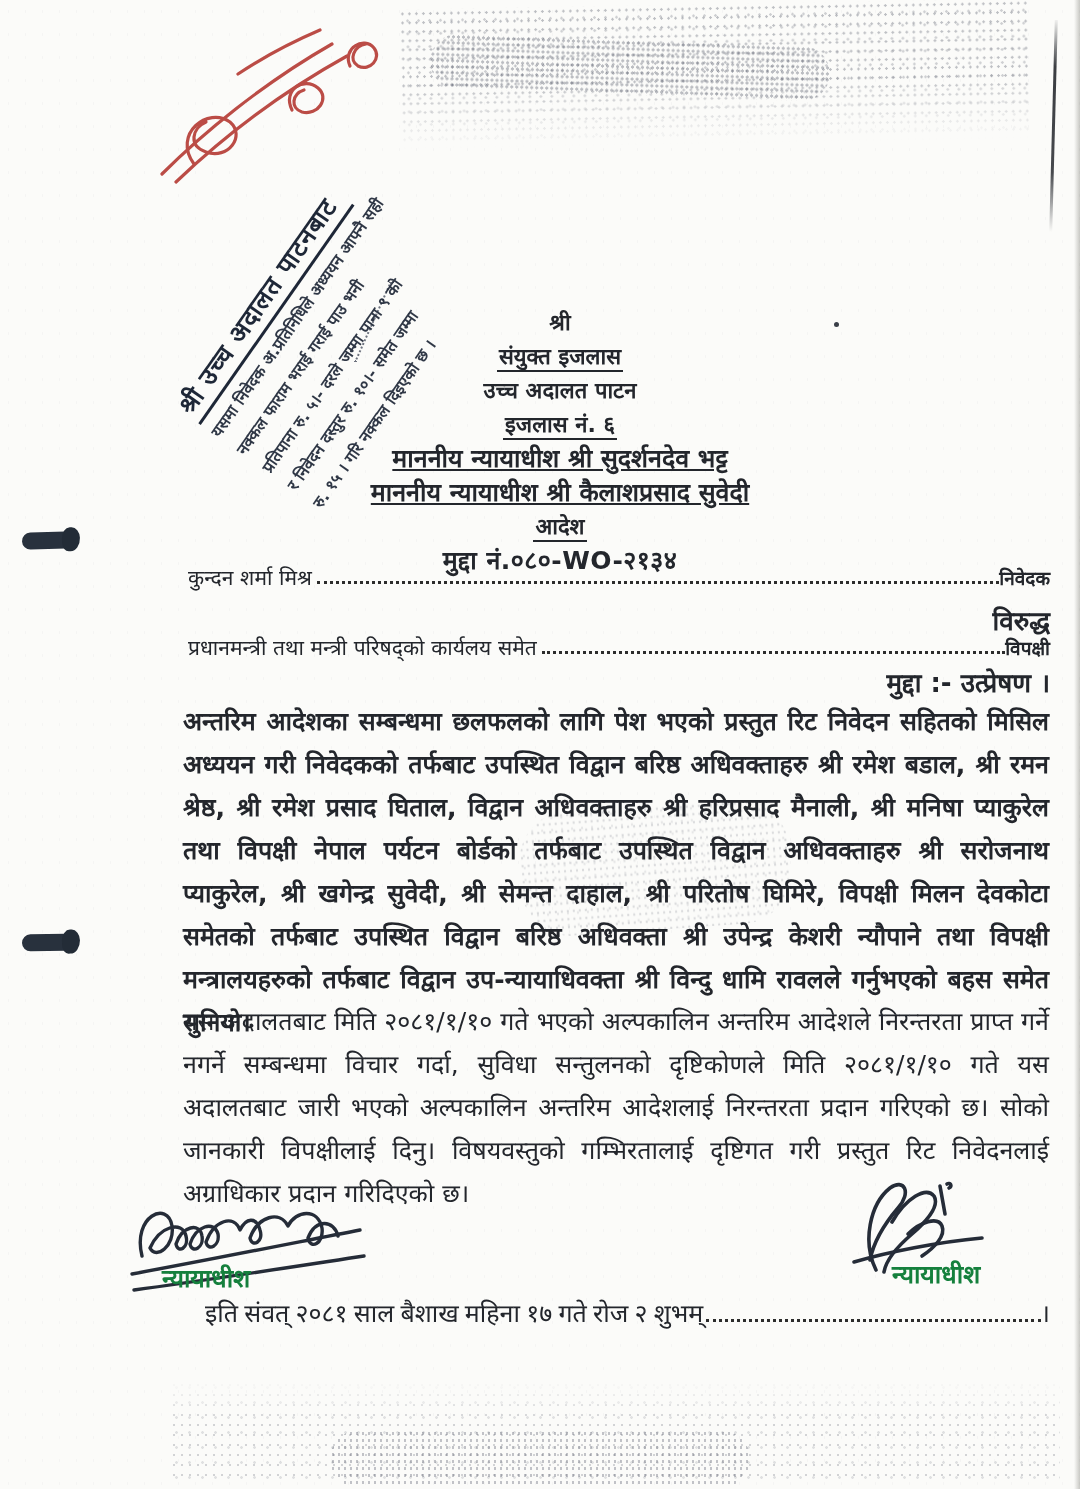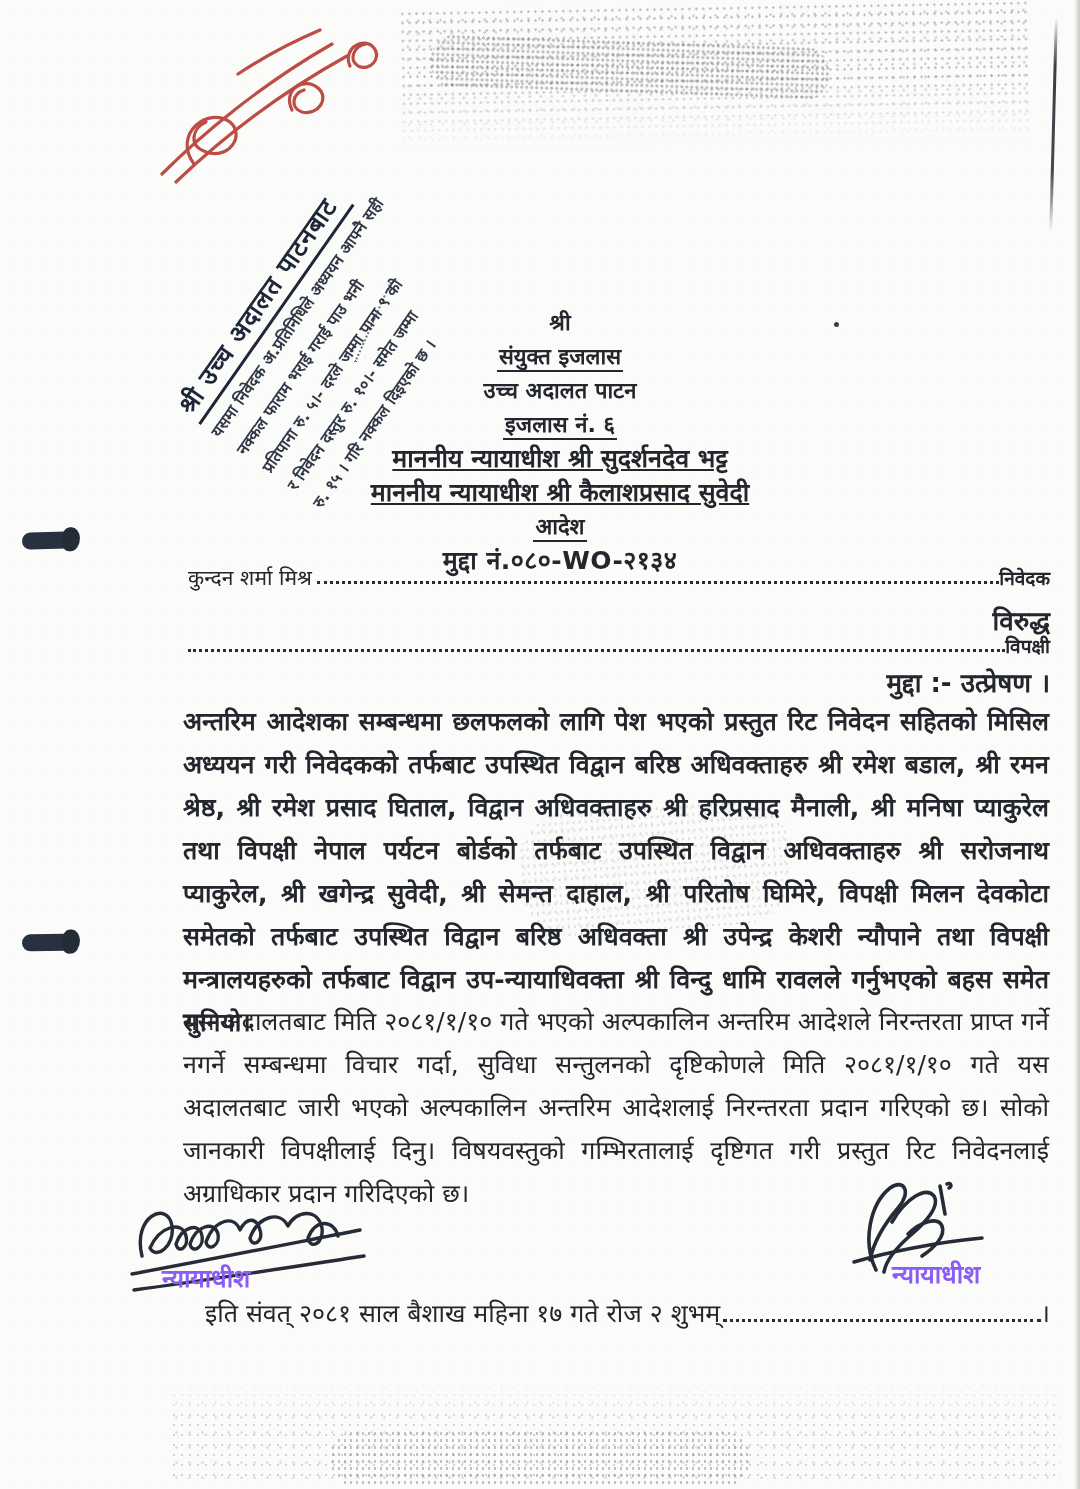--- a/index.html
+++ b/index.html
@@ -78,27 +78,27 @@
     font-size:26px; font-weight:bold;}
   
   .para{position:absolute; left:183px; width:866px; font-size:25px; line-height:43px;
     text-align:justify; color:#23262c;}
   .para-1{top:700px;font-weight:bold;}
   .para-2{top:1000px;}
   
   .sig{position:absolute;}
   .sig-left{left:128px; top:1190px;}
   .sig-right{left:842px; top:1178px;}
-  .sig-label{position:absolute; font-size:25px; font-weight:bold; color:#8b5cf6;}
+  .sig-label{position:absolute; font-size:25px; font-weight:bold; color:#15803d;}
   .sig-label-left{left:162px; top:1260px;}
   .sig-label-right{left:892px; top:1256px;}
   
   .closing-row{position:absolute; left:205px; top:1295px; width:845px;
     display:flex; align-items:flex-end;}
-  .closing-text{font-size:25px; white-space:nowrap; padding-right:3px;}
+  .closing-text{font-size:25px; white-space:nowrap; padding-right:3px;font-family:Liberation Serif, serif;}
   .closing-leader{flex:1; border-bottom:3px dotted #2c2c2c; margin-bottom:7px;}
   .closing-end{font-size:25px; white-space:nowrap;}
 </style>
 </head>
 <body>
 
 <div class="page">
 
   <div class="noise noise-top"></div>
   <div class="noise noise-top2"></div>
@@ -143,20 +143,21 @@
     <div class="h-line h-case">मुद्दा नं.०८०-WO-२१३४</div>
   </div>
 
   <div class="party-row" style="top:563px;">
     <span class="party-name">कुन्दन शर्मा मिश्र</span>
     <span class="party-leader"></span>
     <span class="party-label">निवेदक</span>
   </div>
   <div class="center-row" style="top:602px;">विरुद्ध</div>
   <div class="party-row" style="top:633px;">
+    <span class="party-name">प्रधानमन्त्री तथा मन्त्री परिषद्को कार्यलय समेत</span>
     <span class="party-leader"></span>
     <span class="party-label">विपक्षी</span>
   </div>
   <div class="center-row" style="top:664px;">मुद्दा :- उत्प्रेषण ।</div>
 
   <div class="para para-1">अन्तरिम आदेशका सम्बन्धमा छलफलको लागि पेश भएको प्रस्तुत रिट निवेदन सहितको मिसिल अध्ययन गरी निवेदकको तर्फबाट उपस्थित विद्वान बरिष्ठ अधिवक्ताहरु श्री रमेश बडाल, श्री रमन श्रेष्ठ, श्री रमेश प्रसाद घिताल, विद्वान अधिवक्ताहरु श्री हरिप्रसाद मैनाली, श्री मनिषा प्याकुरेल तथा विपक्षी नेपाल पर्यटन बोर्डको तर्फबाट उपस्थित विद्वान अधिवक्ताहरु श्री सरोजनाथ प्याकुरेल, श्री खगेन्द्र सुवेदी, श्री सेमन्त दाहाल, श्री परितोष घिमिरे, विपक्षी मिलन देवकोटा समेतको तर्फबाट उपस्थित विद्वान बरिष्ठ अधिवक्ता श्री उपेन्द्र केशरी न्यौपाने तथा विपक्षी मन्त्रालयहरुको तर्फबाट विद्वान उप-न्यायाधिवक्ता श्री विन्दु धामि रावलले गर्नुभएको बहस समेत सुनियो।</div>
   <div class="para para-2">यस अदालतबाट मिति २०८१/१/१० गते भएको अल्पकालिन अन्तरिम आदेशले निरन्तरता प्राप्त गर्ने नगर्ने सम्बन्धमा विचार गर्दा, सुविधा सन्तुलनको दृष्टिकोणले मिति २०८१/१/१० गते यस अदालतबाट जारी भएको अल्पकालिन अन्तरिम आदेशलाई निरन्तरता प्रदान गरिएको छ। सोको जानकारी विपक्षीलाई दिनु। विषयवस्तुको गम्भिरतालाई दृष्टिगत गरी प्रस्तुत रिट निवेदनलाई अग्राधिकार प्रदान गरिदिएको छ।</div>
 
   <svg class="sig sig-left" width="240" height="110" viewBox="0 0 240 110">
     <g fill="none" stroke="#252c38" stroke-width="3.4" stroke-linecap="round" stroke-linejoin="round">

